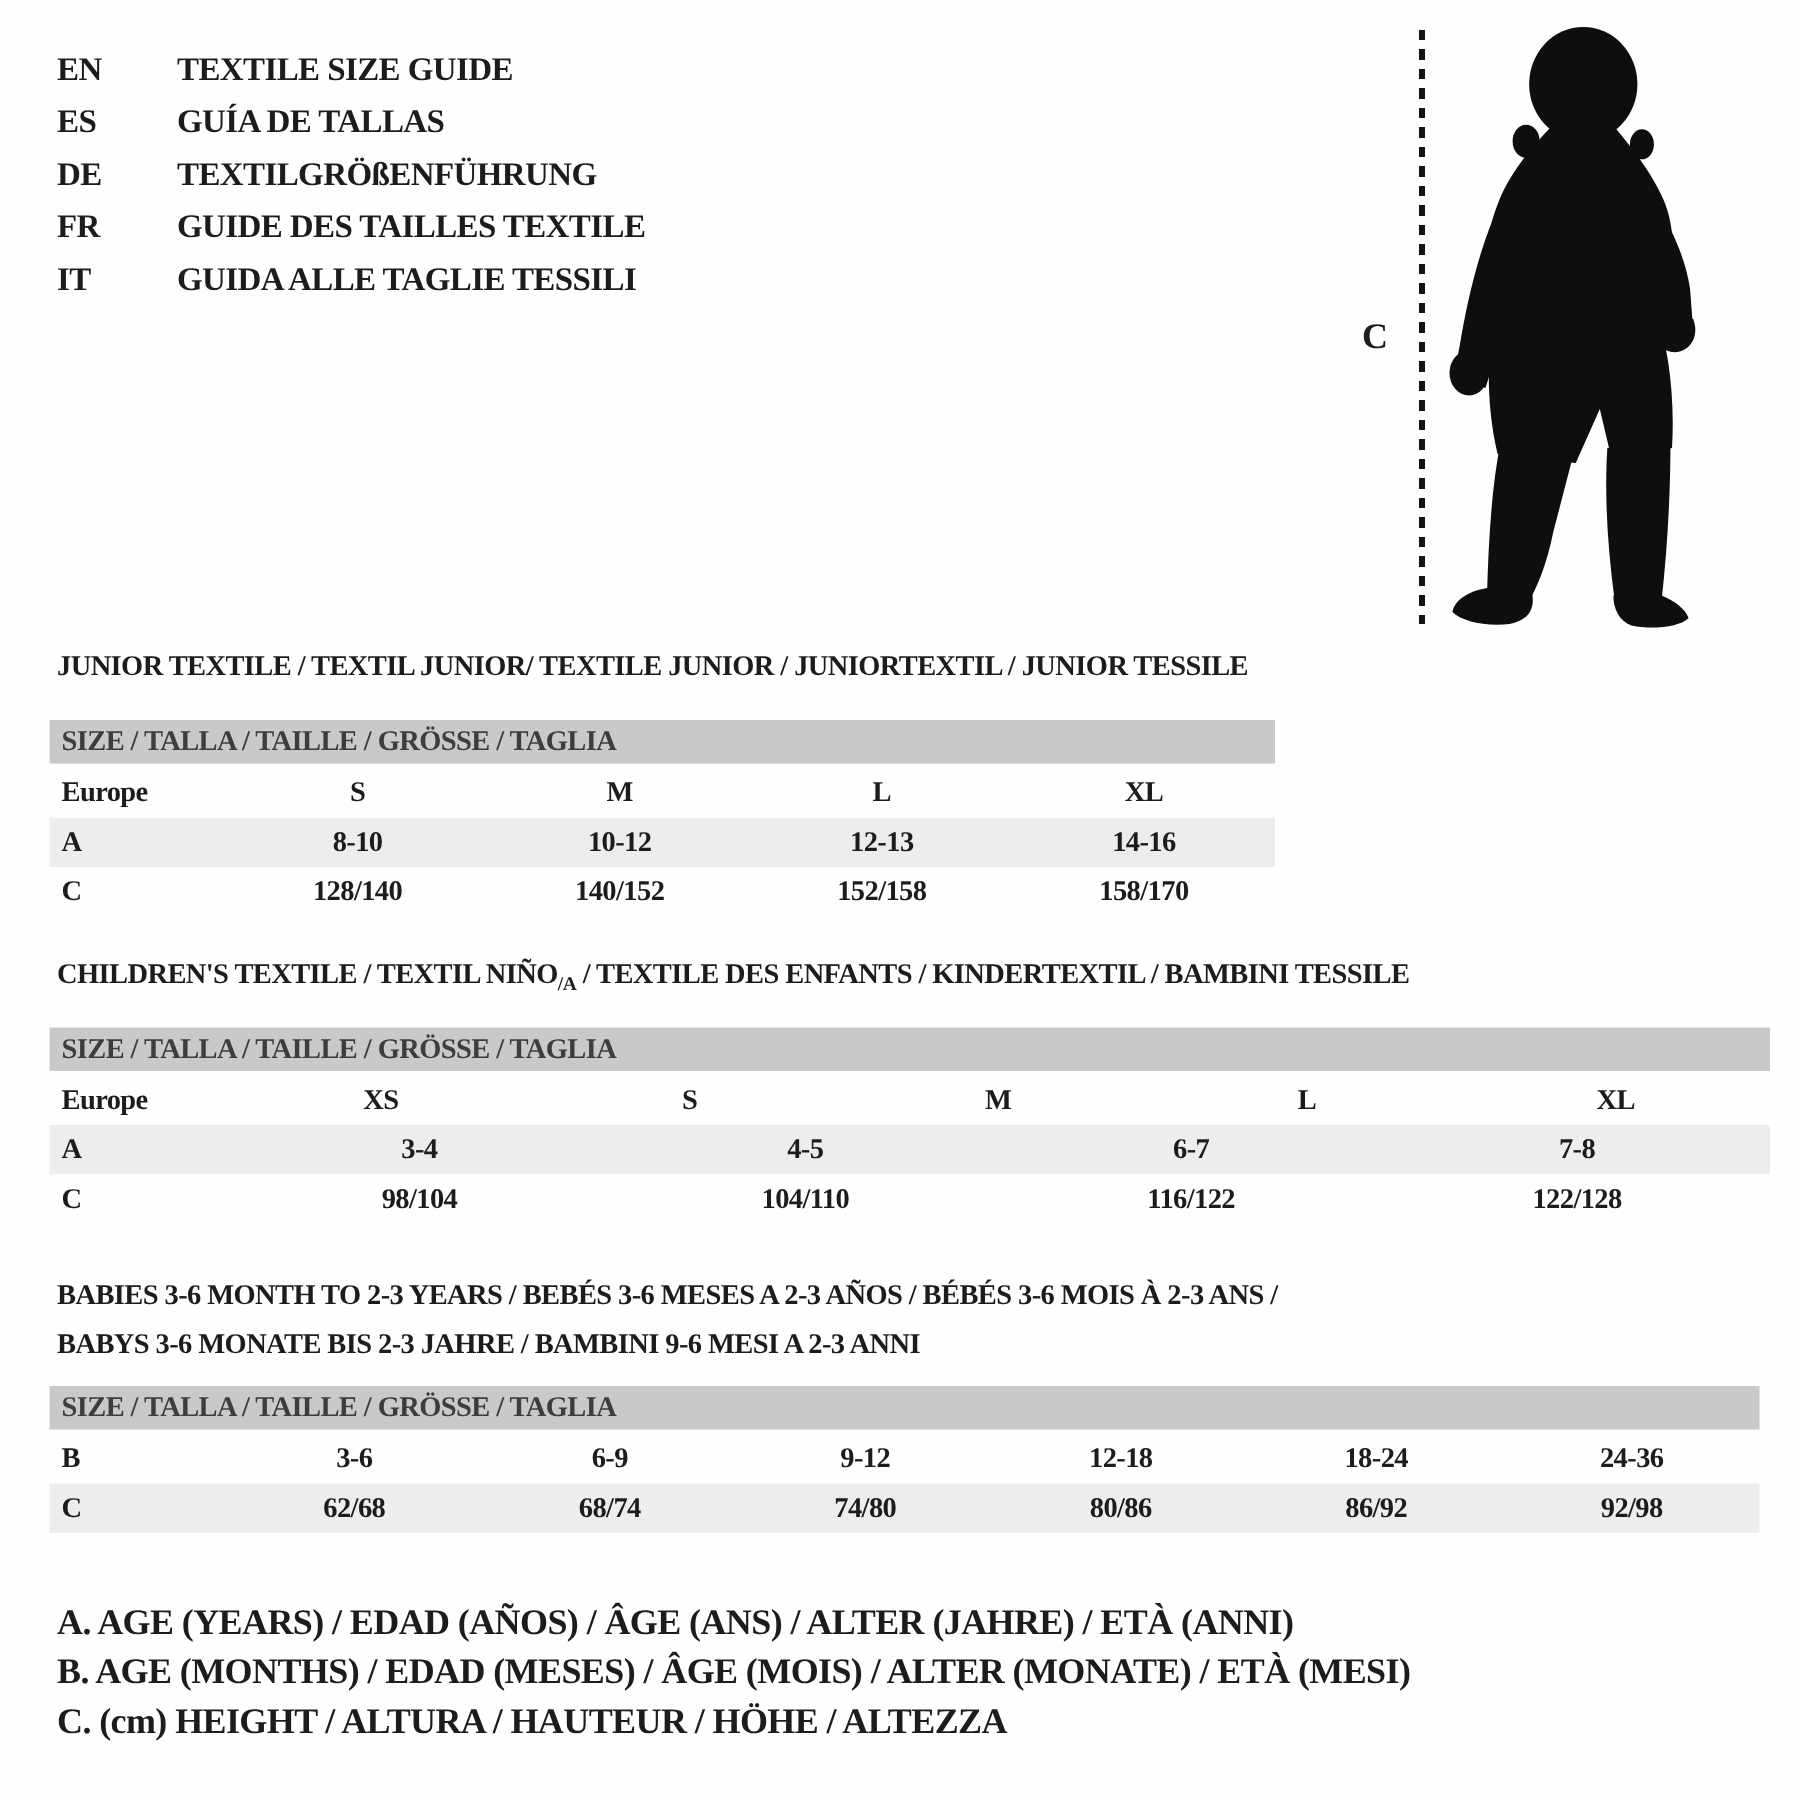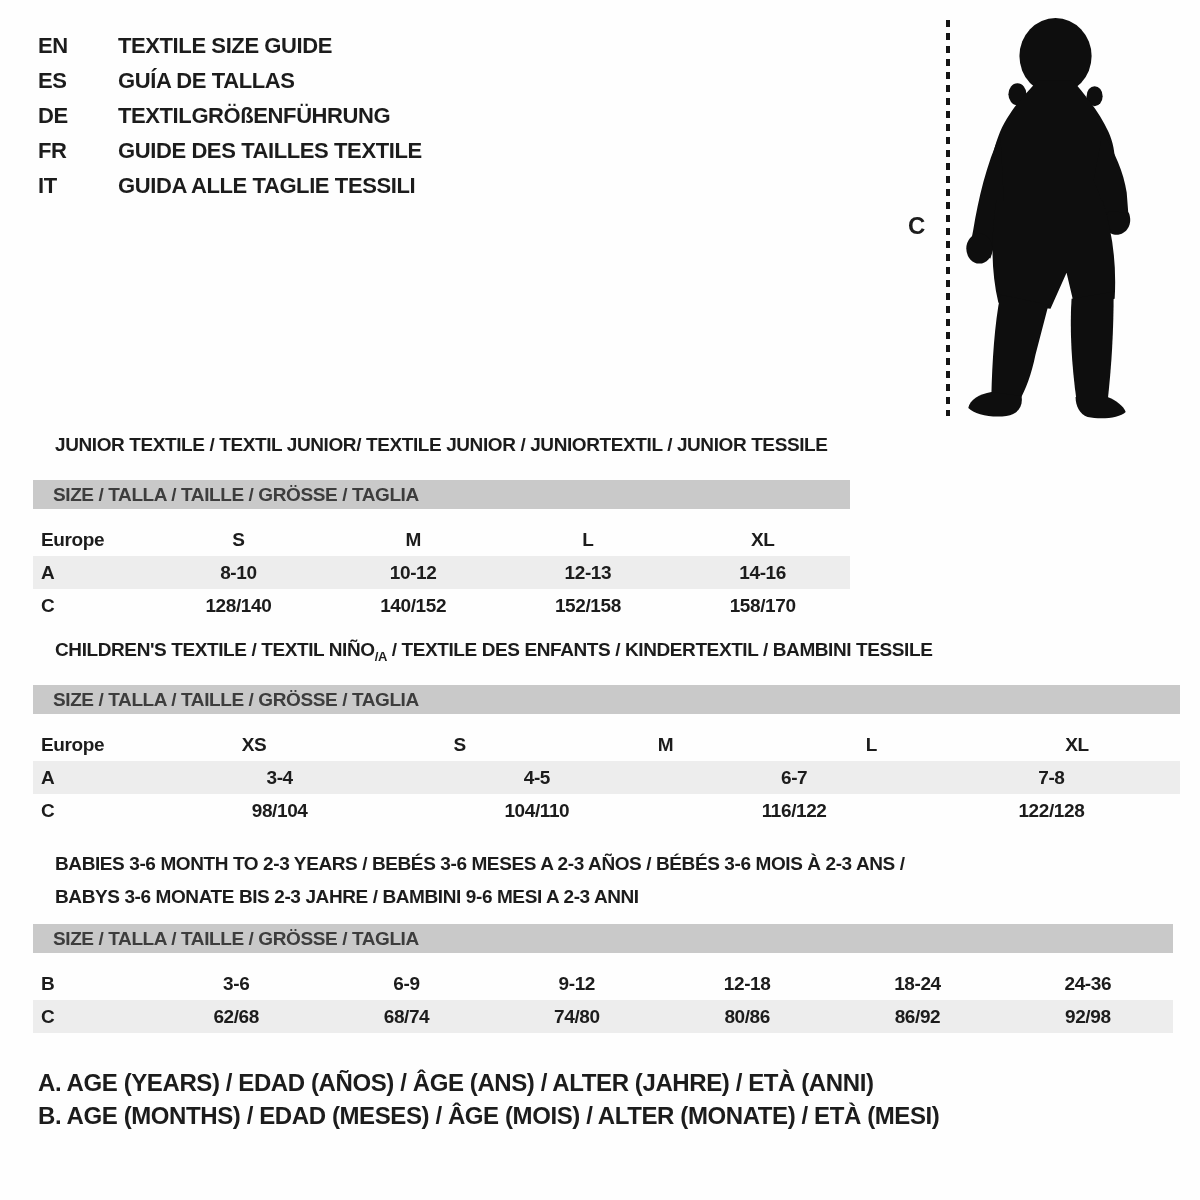--- a/index.html
+++ b/index.html
@@ -1,36 +1,36 @@
 <!DOCTYPE html>
 <html><head>
 <meta charset="utf-8">
 <style>
   html,body{margin:0;padding:0;background:#fefefe;}
   #page{position:relative;width:1200px;height:1200px;background:#fefefe;overflow:hidden;
-        font-family:Liberation Sans, sans-serif;font-weight:700;color:#1c1c1c;
+        font-family:Liberation Serif, serif;font-weight:700;color:#1c1c1c;
         letter-spacing:-0.4px;}
   
   .lang-block{position:absolute;left:38px;top:28px;}
   .lang-row{display:flex;height:35px;line-height:35px;font-size:22px;}
   .lang-code{width:80px;}
   
   .measure-line{position:absolute;left:946px;top:20px;width:4px;height:396px;
     background:repeating-linear-gradient(to bottom,#141414 0 7px,transparent 7px 13px);}
   .measure-label{position:absolute;left:908px;top:212px;font-size:24px;}
   .baby-svg{position:absolute;left:952px;top:14px;width:190px;height:406px;}
   
-  .sec-h{position:absolute;left:38px;font-size:19px;line-height:22px;white-space:nowrap;margin-left:17px;}
+  .sec-h{position:absolute;left:38px;font-size:19px;line-height:22px;white-space:nowrap;}
   .sec-h .sub{font-size:13px;vertical-align:sub;}
   .sec-h.two-line{line-height:33px;white-space:normal;}
   
   .tbl{position:absolute;left:33px;}
   .size-bar{height:29px;line-height:29px;background:#c9c9c9;color:#3d3d3d;
-            padding-left:20px;font-size:19px;}
-  .rows{margin-top:14px;}
+            padding-left:8px;font-size:19px;}
+  .rows{margin-top:3px;}
   .trow{display:flex;height:33px;line-height:33px;font-size:19px;}
   .trow.shaded{background:#ededed;}
   .cell{flex:1;text-align:center;}
   .cell.label{flex:0 0 110px;text-align:left;padding-left:8px;}
   
   .legend{position:absolute;left:38px;top:1066px;font-size:24px;line-height:33px;}
 </style>
 </head>
 <body>
 
@@ -162,15 +162,16 @@
         <div class="cell">80/86</div>
         <div class="cell">86/92</div>
         <div class="cell">92/98</div>
       </div>
     </div>
   </div>
 
   <div class="legend">
     <div>A. AGE (YEARS) / EDAD (AÑOS) / ÂGE (ANS) / ALTER (JAHRE) / ETÀ (ANNI)</div>
     <div>B. AGE (MONTHS) / EDAD (MESES) / ÂGE (MOIS) / ALTER (MONATE) / ETÀ (MESI)</div>
+    <div>C. (cm) HEIGHT / ALTURA / HAUTEUR / HÖHE / ALTEZZA</div>
   </div>
 
 </div>
 
 </body></html>

